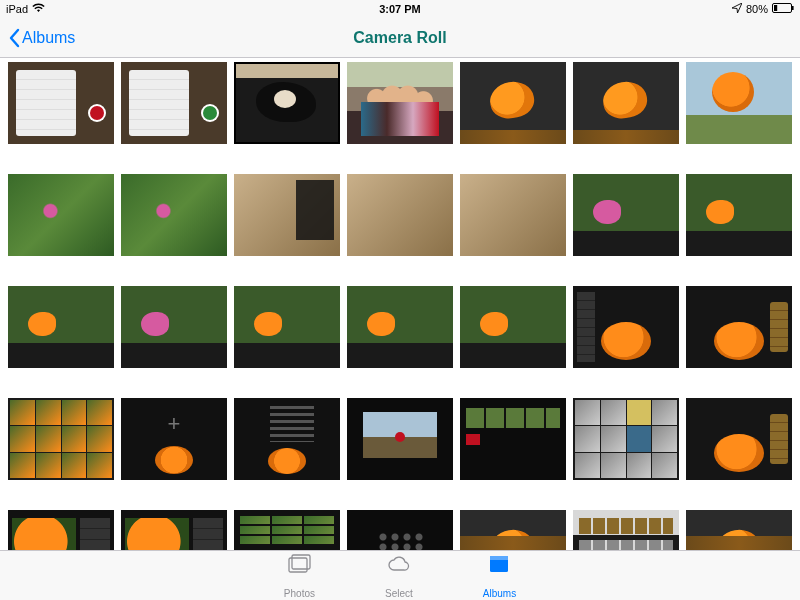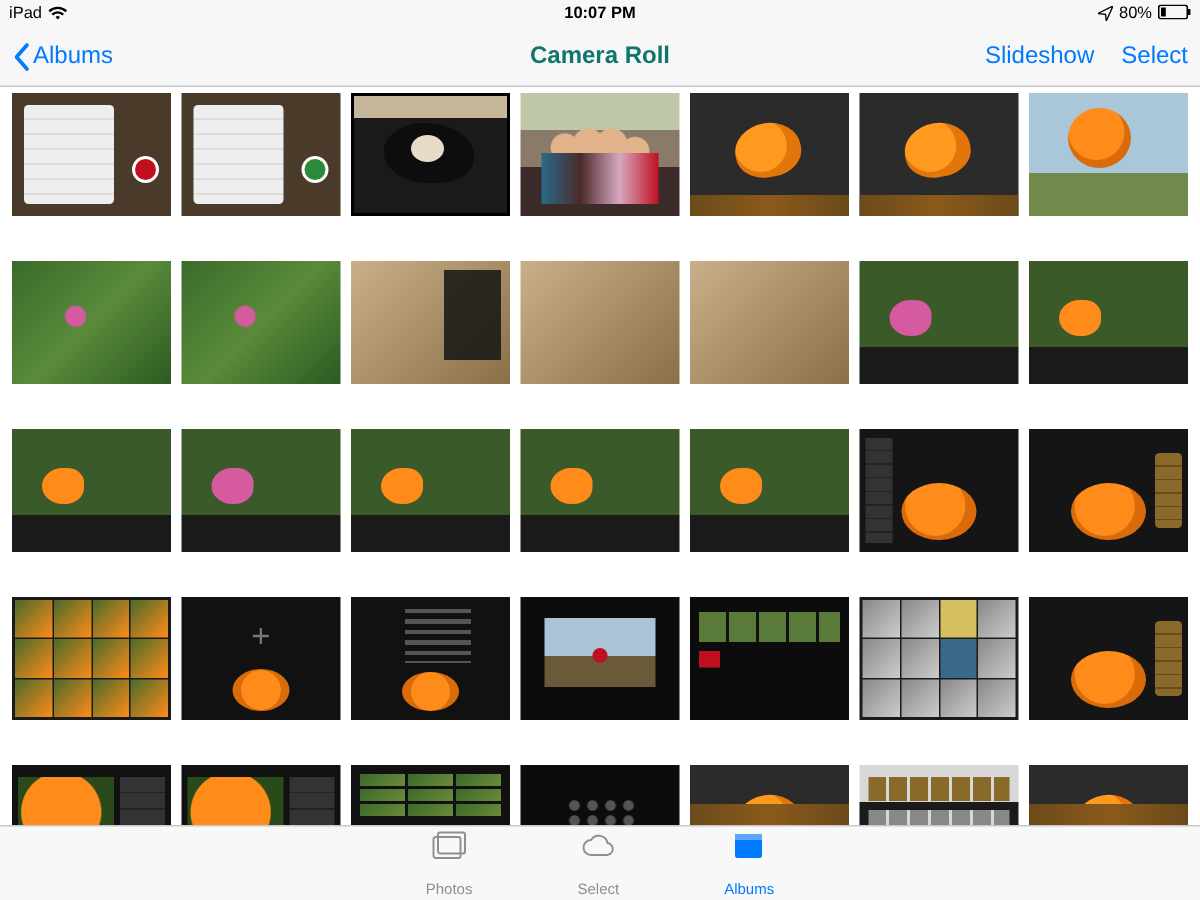--- a/index.html
+++ b/index.html
@@ -1,20 +1,20 @@
 <!DOCTYPE html>
 <html><head>
 <meta charset="utf-8">
 <style>
   * { margin:0; padding:0; box-sizing:border-box; font-family:-apple-system, "Helvetica Neue", Helvetica, Arial, sans-serif; }
   body { width:800px; height:600px; background:#fff; overflow:hidden; position:relative; }
 
   
   .status-bar { height:18px; background:#f7f7f7; display:flex; align-items:center; font-size:11px; color:#000; padding:0 6px; justify-content:space-between; }
-  .status-left, .status-right { display:flex; align-items:center; gap:4px; }
+  .status-left, .status-right { display:flex; gap:4px; }
   .status-center { position:absolute; left:50%; transform:translateX(-50%); font-weight:600; }
   .wifi-icon svg, .loc-icon svg, .bat-icon { display:block; }
 
   
   .nav-bar { height:40px; border-bottom:1px solid #c8c7cc; display:flex; align-items:center; justify-content:space-between; padding:0 8px; background:#f7f7f7; }
   .nav-left { display:flex; align-items:center; color:#007aff; font-size:16px; cursor:pointer; }
   .nav-left svg { margin-right:2px; }
   .nav-title { position:absolute; left:50%; transform:translateX(-50%); font-size:16px; font-weight:600; color:#0f766e; }
   .nav-right { display:flex; gap:18px; }
   .nav-right span { color:#007aff; font-size:16px; cursor:pointer; }
@@ -93,21 +93,21 @@
 
 <div class="status-bar">
   <div class="status-left">
     <span>iPad</span>
     <span class="wifi-icon">
       <svg width="13" height="10" viewBox="0 0 13 10">
           <path d="M6.5 9 L5 7.3 a2.2 2.2 0 0 1 3 0 Z M2.3 5.2 a6 6 0 0 1 8.4 0 l-1.1 1.1 a4.4 4.4 0 0 0 -6.2 0 Z M.3 3 a9 9 0 0 1 12.4 0 l-1.1 1.1 a7.4 7.4 0 0 0 -10.2 0 Z" fill="#000"></path>
         </svg>
     </span>
   </div>
-  <div class="status-center">10:07 PM</div>
+  <div class="status-center">3:07 PM</div>
   <div class="status-right">
     <span class="loc-icon">
       <svg width="10" height="10" viewBox="0 0 10 10">
           <path d="M0 5 L10 0 L5.5 10 L5 5.5 Z" fill="none" stroke="#000" stroke-width="0.9"></path>
         </svg>
     </span>
     <span>80%</span>
     <span class="bat-icon">
       <svg width="22" height="10" viewBox="0 0 22 10">
           <rect x="0.5" y="0.5" width="19" height="9" rx="1.5" fill="none" stroke="#000"></rect>
@@ -119,24 +119,20 @@
 </div>
 
 <div class="nav-bar">
   <div class="nav-left">
     <svg width="12" height="20" viewBox="0 0 12 20">
         <polyline points="10,2 3,10 10,18" fill="none" stroke="#007aff" stroke-width="2.4" stroke-linecap="round" stroke-linejoin="round"></polyline>
       </svg>
     <span>Albums</span>
   </div>
   <div class="nav-title">Camera Roll</div>
-  <div class="nav-right">
-    <span>Slideshow</span>
-    <span>Select</span>
-  </div>
 </div>
 
 <div class="grid">
 
   <div class="thumb t-menu"></div>
   <div class="thumb t-menu t-menu2"></div>
   <div class="thumb t-bw selected"></div>
   <div class="thumb t-family"></div>
   <div class="thumb t-flower-dark"></div>
   <div class="thumb t-flower-dark"></div>

